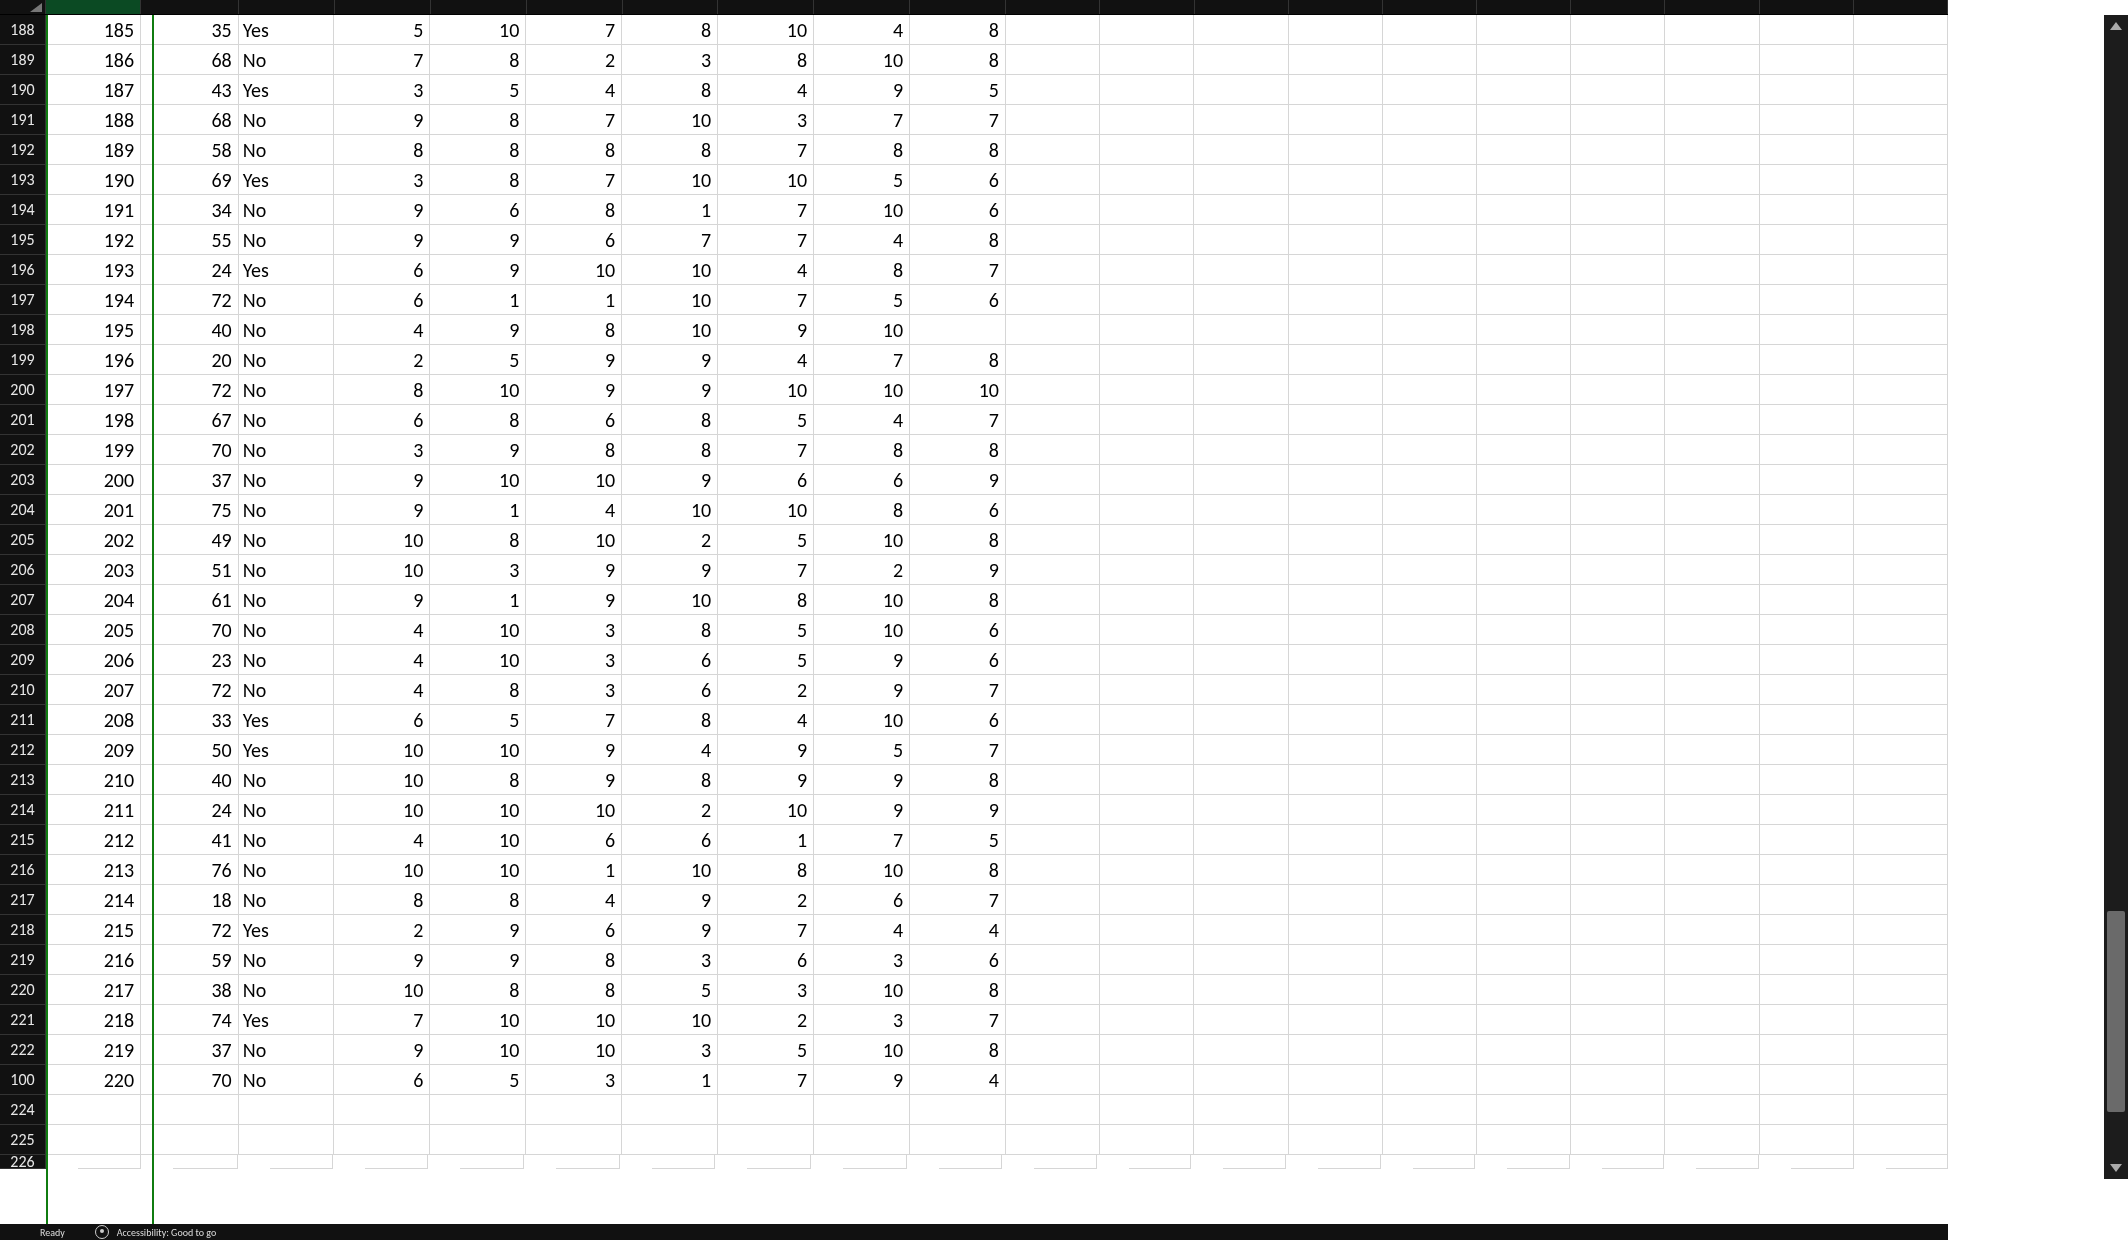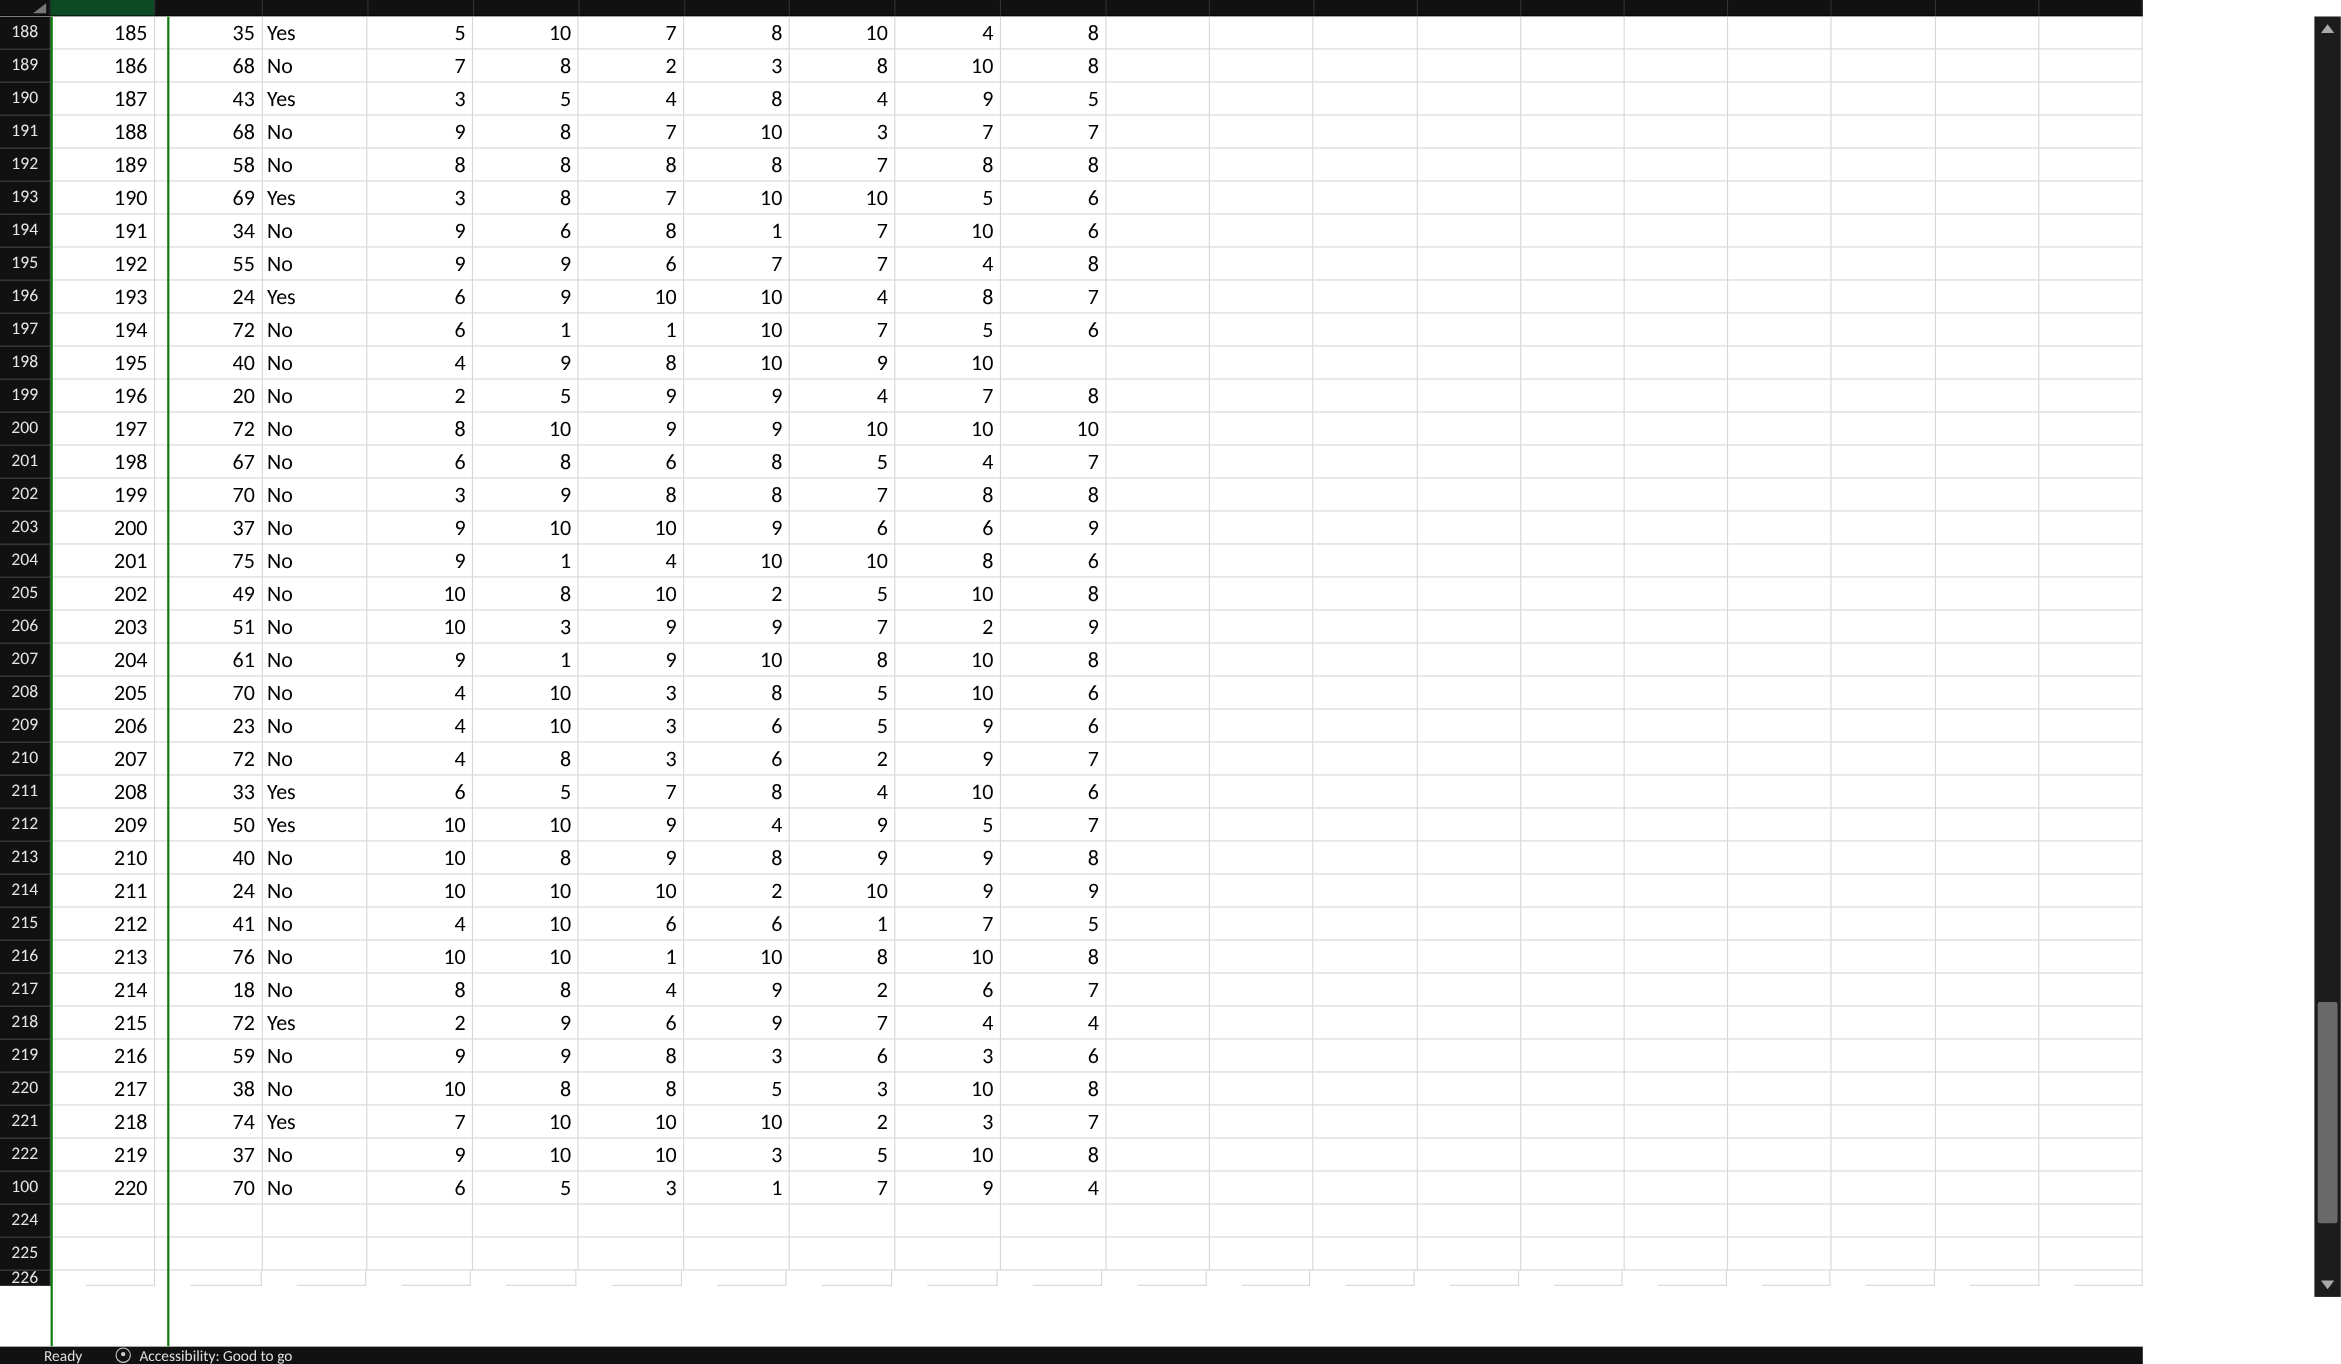--- a/index.html
+++ b/index.html
@@ -74,21 +74,21 @@
   .tabs .nav .tri.l { border-width: 8px 11px 8px 0; border-color: transparent #777 transparent transparent; }
   .tabs .nav .tri.r { border-width: 8px 0 8px 11px; border-color: transparent transparent transparent #777; }
   .tabs .tab {
     padding: 0 26px; display: flex; align-items: center; color: #c9c9c9;
     font-size: 22px; border-right: 1px solid #444; cursor: default;
   }
   .tabs .tab.active { background: #fff; color: #1b7a3a; font-weight: 600; }
   .tabs .add { width: 56px; display: flex; align-items: center; justify-content: center; color: #c9c9c9; font-size: 26px; border-right: 1px solid #444; }
 
   
-  .status { height: 16px; background: #111; color: #ddd; font-size: 14px; display: flex; align-items: center; padding-left: 40px; gap: 30px; overflow: hidden; }
+  .status { height: 16px; background: #111; color: #ddd; font-size: 10px; display: flex; align-items: center; padding-left: 40px; gap: 30px; overflow: hidden; }
   .status .acc-ic { display:inline-block; width:14px; height:14px; border:1.5px solid #ccc; border-radius:50%; position:relative; }
   .status .acc-ic::after { content:""; position:absolute; left:4px; top:3px; width:4px; height:4px; background:#ccc; border-radius:50%; }
 
   
   .vscroll { position:absolute; right:0; top:15px; bottom:61px; width:24px; background:#1c1c1c; z-index:5; display:flex; flex-direction:column; align-items:center; }
   .vscroll .arrow { width:100%; height:22px; display:flex; align-items:center; justify-content:center; }
   .vscroll .arrow .t { width:0; height:0; border-style:solid; }
   .vscroll .arrow.up .t { border-width:0 6px 8px 6px; border-color:transparent transparent #aaa transparent; }
   .vscroll .arrow.dn .t { border-width:8px 6px 0 6px; border-color:#aaa transparent transparent transparent; }
   .vscroll .track { flex:1; width:100%; position:relative; }

